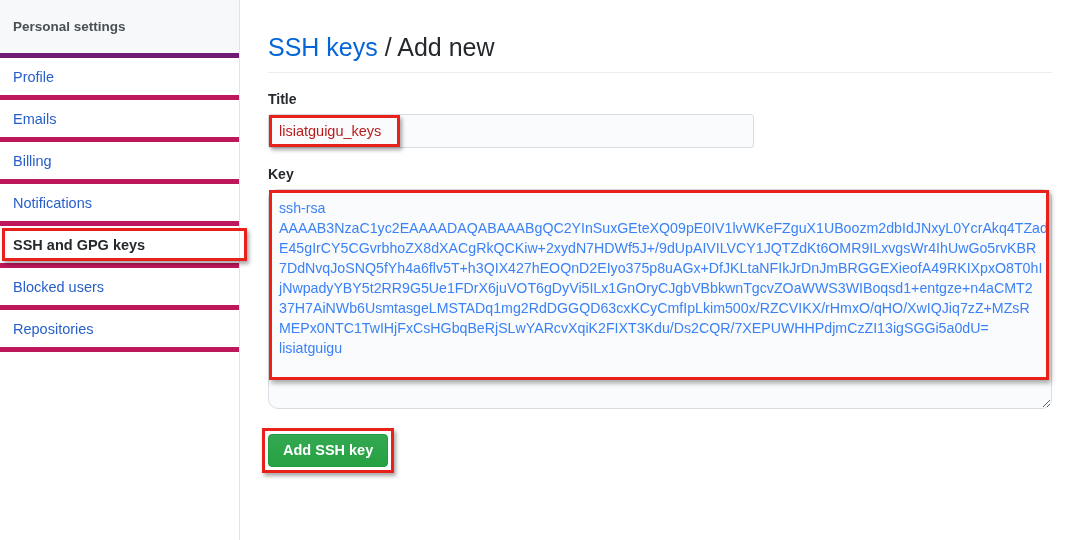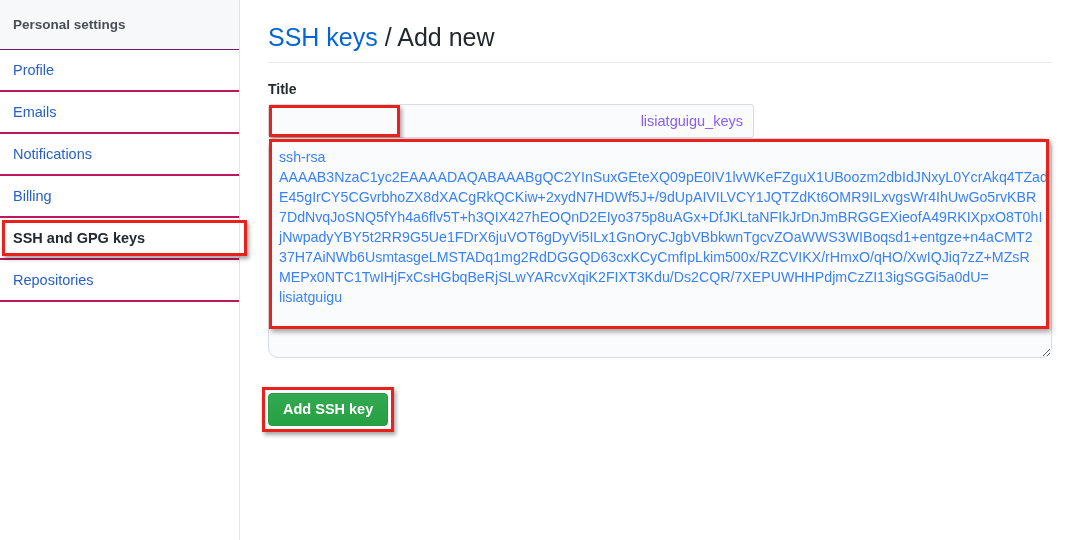--- a/index.html
+++ b/index.html
@@ -24,38 +24,38 @@
 
   
   .sidebar {
     width: 240px;
     flex: 0 0 240px;
     border-right: 1px solid #e1e4e8;
     box-sizing: border-box;
     background: #ffffff;
   }
   .sidebar-header {
-    height: 50px;
+    height: 58px;
     box-sizing: border-box;
     display: flex;
     align-items: center;
     padding-left: 13px;
     font-size: 13.5px;
     font-weight: bold;
     color: #4a4f55;
     background: #f6f8fa;
-    border-bottom: 1px solid #701a75;
+    border-bottom: 5px solid #701a75;
   }
   .nav-item {
     height: 42px;
     box-sizing: border-box;
     display: flex;
     align-items: center;
     padding-left: 13px;
-    border-bottom: 2px solid #be185d;
+    border-bottom: 5px solid #be185d;
     color: #2860c8;
     font-size: 14.5px;
     cursor: pointer;
     position: relative;
   }
   .nav-item.selected {
     color: #24292e;
     font-weight: bold;
     text-align: right;
   }
@@ -67,21 +67,21 @@
     bottom: 2px;
     border: 3px solid #e8211b;
     box-sizing: border-box;
     pointer-events: none;
     box-shadow: 2px 3px 4px rgba(0,0,0,0.35);
   }
 
   
   .main {
     flex: 1 1 auto;
-    padding: 0 24px 0 28px;
+    padding: 10px 24px 0 28px;
     box-sizing: border-box;
     min-width: 0;
   }
   .page-title {
     font-size: 25px;
     font-weight: normal;
     color: #24292e;
     padding-top: 6px;
     padding-bottom: 10px;
     border-bottom: 1px solid #eaecef;
@@ -108,26 +108,25 @@
     position: relative;
     width: 486px;
   }
   .title-input {
     width: 100%;
     box-sizing: border-box;
     height: 34px;
     padding: 6px 10px;
     font-family: "Liberation Sans", sans-serif;
     font-size: 14.5px;
-    color: #8b5cf6;
+    color: #b91c1c;
     background: #fafbfc;
     border: 1px solid #d9dde2;
     border-radius: 3px;
     outline: none;
-    text-align: right;
   }
   .hl-title {
     position: absolute;
     left: 1px;
     top: 1px;
     width: 131px;
     height: 32px;
     border: 3px solid #e8211b;
     box-sizing: border-box;
     pointer-events: none;
@@ -163,21 +162,21 @@
     height: 190px;
     border: 3px solid #e8211b;
     box-sizing: border-box;
     pointer-events: none;
     box-shadow: 2px 3px 5px rgba(0,0,0,0.35);
   }
 
   .btn-wrap {
     position: relative;
     display: inline-block;
-    margin-top: 32px;
+    margin-top: 22px;
   }
   .btn-primary {
     display: inline-block;
     background: linear-gradient(#34a853, #27a243 90%);
     background-color: #2aa147;
     border: 1px solid #229c3e;
     border-radius: 4px;
     color: #ffffff;
     font-family: "Liberation Sans", sans-serif;
     font-weight: bold;
@@ -206,46 +205,50 @@
   <nav class="sidebar">
     <div class="sidebar-header">Personal settings</div>
 
     <div class="nav-item">
       <span>Profile</span>
     </div>
     <div class="nav-item">
       <span>Emails</span>
     </div>
     <div class="nav-item">
+      <span>Billing</span>
+    </div>
+    <div class="nav-item">
       <span>Notifications</span>
-    </div>
-    <div class="nav-item">
-      <span>Billing</span>
     </div>
     <div class="nav-item selected">
       <span>SSH and GPG keys</span>
       <span class="hl-box"></span>
+    </div>
+    <div class="nav-item">
+      <span>Blocked users</span>
     </div>
     <div class="nav-item">
       <span>Repositories</span>
     </div>
   </nav>
 
   <main class="main">
 
     <h1 class="page-title">
       <a href="#">SSH keys</a><span class="sep"> / </span><span>Add new</span>
     </h1>
 
     <label class="field-label">Title</label>
     <div class="input-wrap">
       <input class="title-input" type="text" value="lisiatguigu_keys" style="">
       <span class="hl-title"></span>
     </div>
 
+    <label class="field-label">Key</label>
     <div class="key-wrap">
       <textarea class="key-area" spellcheck="false" style="">ssh-rsa
 AAAAB3NzaC1yc2EAAAADAQABAAABgQC2YInSuxGEteXQ09pE0IV1lvWKeFZguX1UBoozm2dbIdJNxyL0YcrAkq4TZad
 E45gIrCY5CGvrbhoZX8dXACgRkQCKiw+2xydN7HDWf5J+/9dUpAIVILVCY1JQTZdKt6OMR9ILxvgsWr4IhUwGo5rvKBR
 7DdNvqJoSNQ5fYh4a6flv5T+h3QIX427hEOQnD2EIyo375p8uAGx+DfJKLtaNFIkJrDnJmBRGGEXieofA49RKIXpxO8T0hI
 jNwpadyYBY5t2RR9G5Ue1FDrX6juVOT6gDyVi5ILx1GnOryCJgbVBbkwnTgcvZOaWWS3WIBoqsd1+entgze+n4aCMT2
 37H7AiNWb6UsmtasgeLMSTADq1mg2RdDGGQD63cxKCyCmfIpLkim500x/RZCVIKX/rHmxO/qHO/XwIQJiq7zZ+MZsR
 MEPx0NTC1TwIHjFxCsHGbqBeRjSLwYARcvXqiK2FIXT3Kdu/Ds2CQR/7XEPUWHHPdjmCzZI13igSGGi5a0dU=
 lisiatguigu</textarea>
       <span class="hl-key"></span>

